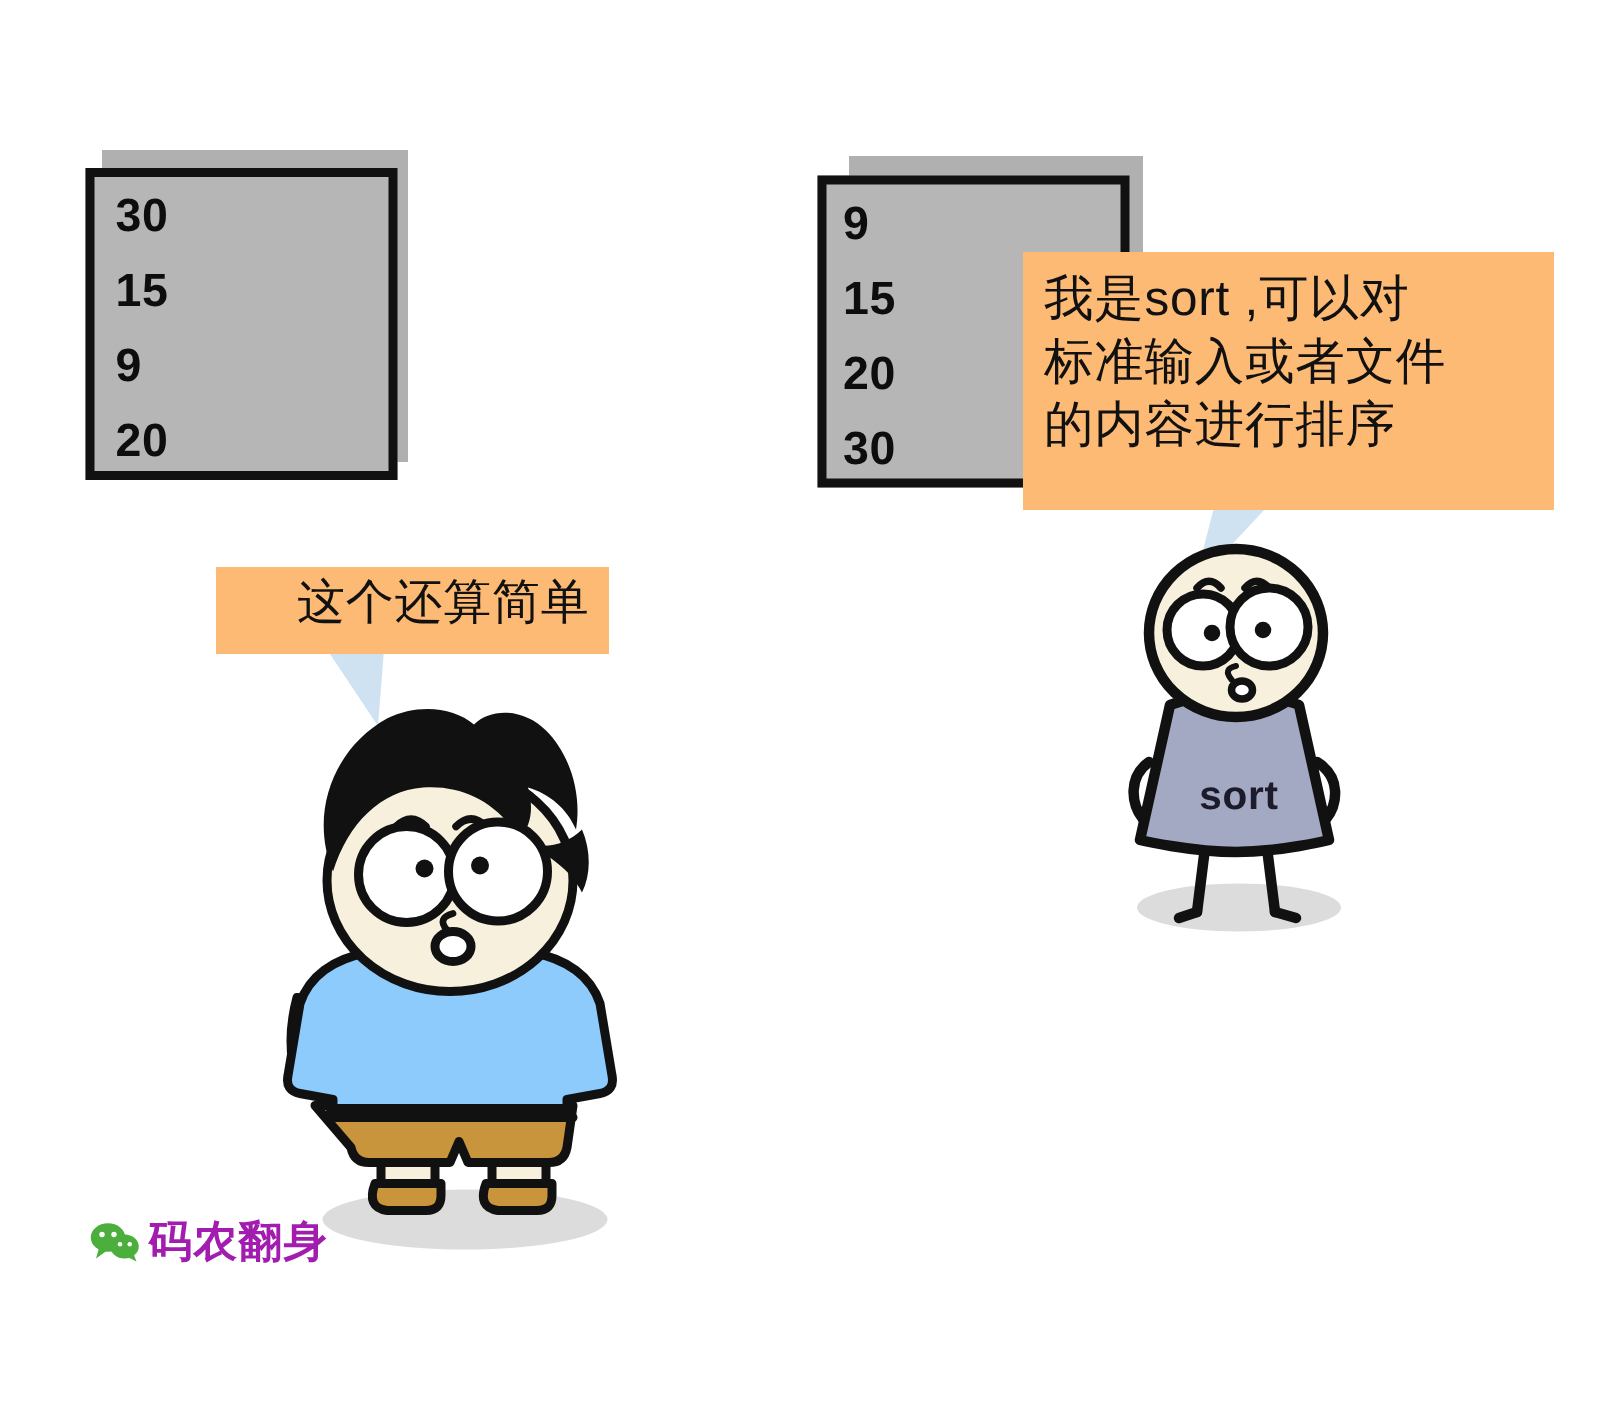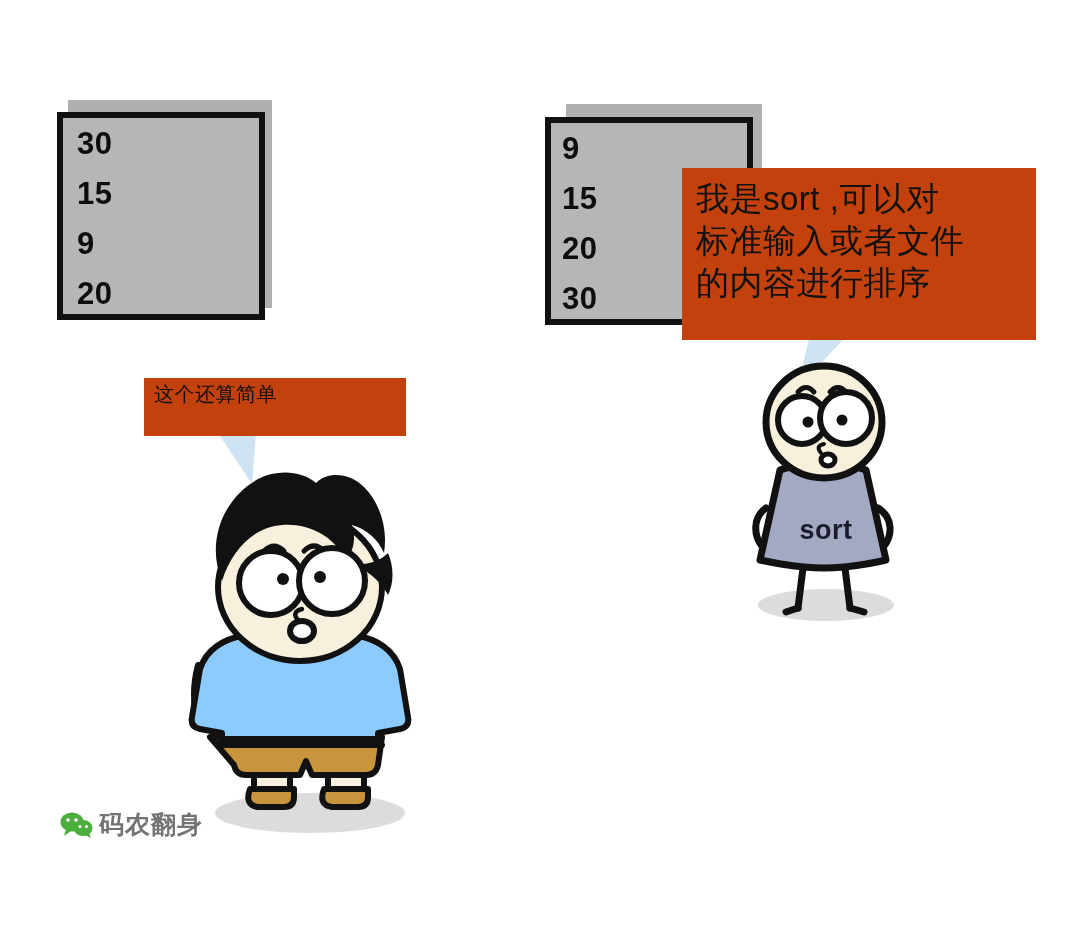--- a/index.html
+++ b/index.html
@@ -51,46 +51,47 @@
     color: #1a1a1a;
     white-space: nowrap;
     letter-spacing: 0.2px;
   }
   .arrow-label b { font-weight: bold; }
   .arrow-label i { font-style: normal; font-weight: 400; }
 
   
   .bubble {
     position: absolute;
-    background: #c2410c;
+    background: #fdba74;
     color: #111111;
     box-sizing: border-box;
   }
   .bubble-text {
     font-size: 33px;
     line-height: 1.27;
     letter-spacing: 0.5px;
     white-space: pre-line;
   }
   .bubble-text.small {
-    font-size: 20px;
+    font-size: 32px;
     line-height: 1.2;
+    margin-left: 44px;
   }
 
   
   .watermark {
     position: absolute;
     display: flex;
     align-items: center;
     gap: 5px;
   }
   .wm-text {
     font-weight: bold;
-    font-size: 25px;
-    color: #737373;
+    font-size: 29px;
+    color: #a21caf;
     letter-spacing: 1px;
     text-shadow: 1px 1px 0 #ffffff;
   }
 </style>
 </head>
 <body>
 
 <div id="stage">
 
   <div class="abs">

